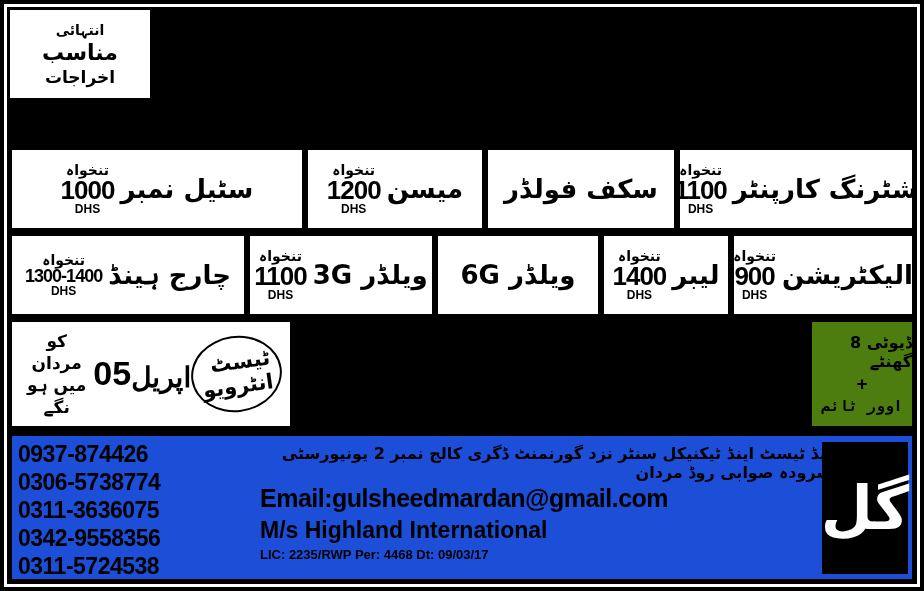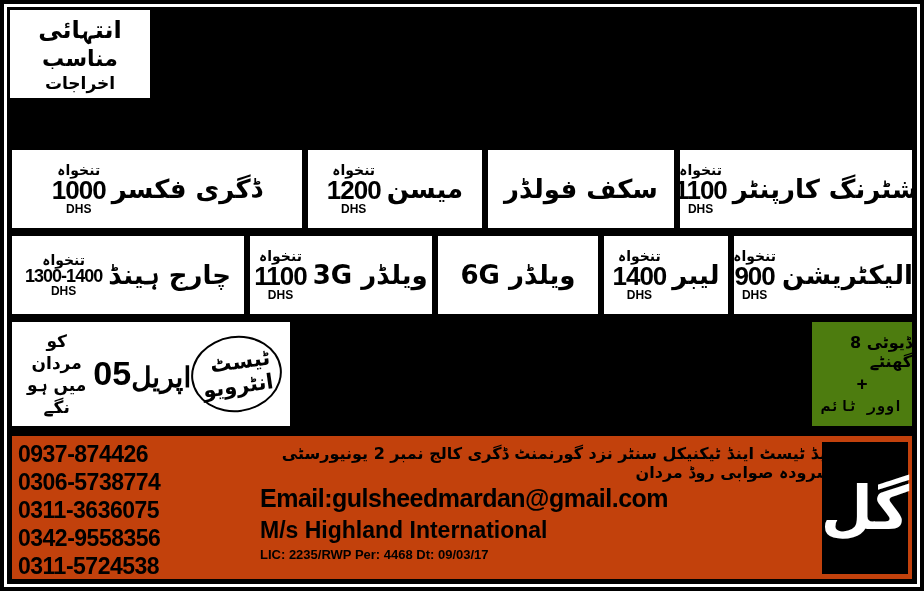--- a/index.html
+++ b/index.html
@@ -16,21 +16,21 @@
   #outer{position:absolute;left:4px;top:4px;width:916px;height:583px;border:3px solid #fff;box-sizing:border-box;}
 
   
   #headline-row{position:absolute;left:10px;top:10px;width:904px;height:88px;}
   #headline-main{position:absolute;left:148px;top:0;width:605px;height:88px;}
   #headline-main span{width:100%;font-size:40px;font-weight:bold;line-height:1.15;letter-spacing:0px;}
   #headline-right{position:absolute;left:756px;top:0;width:148px;height:88px;}
   #headline-right span{font-size:33px;font-weight:bold;line-height:1.1;}
   #headline-left{position:absolute;left:0;top:0;width:140px;height:88px;border:2px solid #fff;box-sizing:border-box;}
   #headline-left .inner{width:100%;display:flex;flex-direction:column;align-items:center;justify-content:center;gap:2px;}
-  #headline-left .l1{font-size:24px;font-weight:bold;}
+  #headline-left .l1{font-size:14px;font-weight:bold;}
   #headline-left .l2{font-size:22px;font-weight:bold;}
   #headline-left .l3{font-size:17px;font-weight:bold;}
 
   
   #subband{position:absolute;left:10px;top:100px;width:904px;height:44px;}
   #subband .txt{width:100%;font-size:17px;line-height:1.35;padding:0 8px;box-sizing:border-box;}
   #subband .brand{font-family:"Liberation Sans",sans-serif;font-size:25px;font-weight:bold;letter-spacing:1px;}
 
   
   .jobrow{position:absolute;left:10px;width:904px;}
@@ -59,21 +59,21 @@
 
   #interview{position:absolute;left:0;top:0;width:282px;height:100%;border:2px solid #000;background:#fff;color:#000;box-sizing:border-box;}
   #interview .inner{height:100%;display:flex;flex-direction:row-reverse;align-items:center;justify-content:space-between;padding:0 8px;box-sizing:border-box;}
   #interview .seal{font-family:"DejaVu Sans",sans-serif;direction:rtl;font-size:21px;font-weight:bold;border:2px solid #000;border-radius:50%/50%;padding:12px 8px;transform:rotate(-8deg);}
   #interview .datecol{display:flex;flex-direction:row;align-items:center;line-height:1.05;}
   #interview .dnum{font-size:34px;font-weight:bold;}
   #interview .dmon{font-family:Liberation Sans, sans-serif;font-size:28px;font-weight:bold;margin-top:8px;}
   #interview .dplace{font-family:"DejaVu Sans",sans-serif;direction:rtl;font-size:17px;font-weight:bold;text-align:center;line-height:1.3;}
 
   
-  #contact{position:absolute;left:10px;top:434px;width:904px;height:147px;background:#c2410c;color:#000;border:2px solid #000;box-sizing:border-box;}
+  #contact{position:absolute;left:10px;top:434px;width:904px;height:147px;background:#1d4ed8;color:#000;border:2px solid #000;box-sizing:border-box;}
   #phones{position:absolute;left:6px;top:4px;width:238px;}
   #phones div{font-size:23px;font-weight:bold;letter-spacing:-0.5px;line-height:1.22;}
   #logo{position:absolute;right:4px;top:6px;width:86px;height:132px;background:#000;color:#fff;display:flex;align-items:center;justify-content:center;}
   #logo span{font-family:"DejaVu Sans",sans-serif;font-size:60px;font-weight:bold;}
   #addr{position:absolute;left:250px;top:8px;width:580px;text-align:right;}
   #addr .a1{font-family:"DejaVu Sans",sans-serif;direction:rtl;font-size:16px;font-weight:bold;}
   #emailbox{position:absolute;left:248px;top:48px;width:584px;text-align:left;}
   #emailbox .em{font-size:25px;font-weight:bold;letter-spacing:-0.5px;}
   #emailbox .ms{font-size:23px;font-weight:bold;margin-top:4px;}
   #emailbox .lic{font-size:13px;font-weight:bold;margin-top:3px;}
@@ -129,21 +129,21 @@
         <span class="jobtitle">میسن</span>
         <span class="paycol">
           <span class="paylabel">تنخواہ</span>
           <span class="payamt">1200</span>
           <span class="paycur">DHS</span>
         </span>
       </div>
     </div>
     <div class="cell" style="right:610px;width:294px;">
       <div class="wrap">
-        <span class="jobtitle">ڈگری فکسر</span>
+        <span class="jobtitle">سٹیل نمبر</span>
         <span class="paycol">
           <span class="paylabel">تنخواہ</span>
           <span class="payamt">1000</span>
           <span class="paycur">DHS</span>
         </span>
       </div>
     </div>
   </div>
 
   <div class="jobrow" id="row2">

